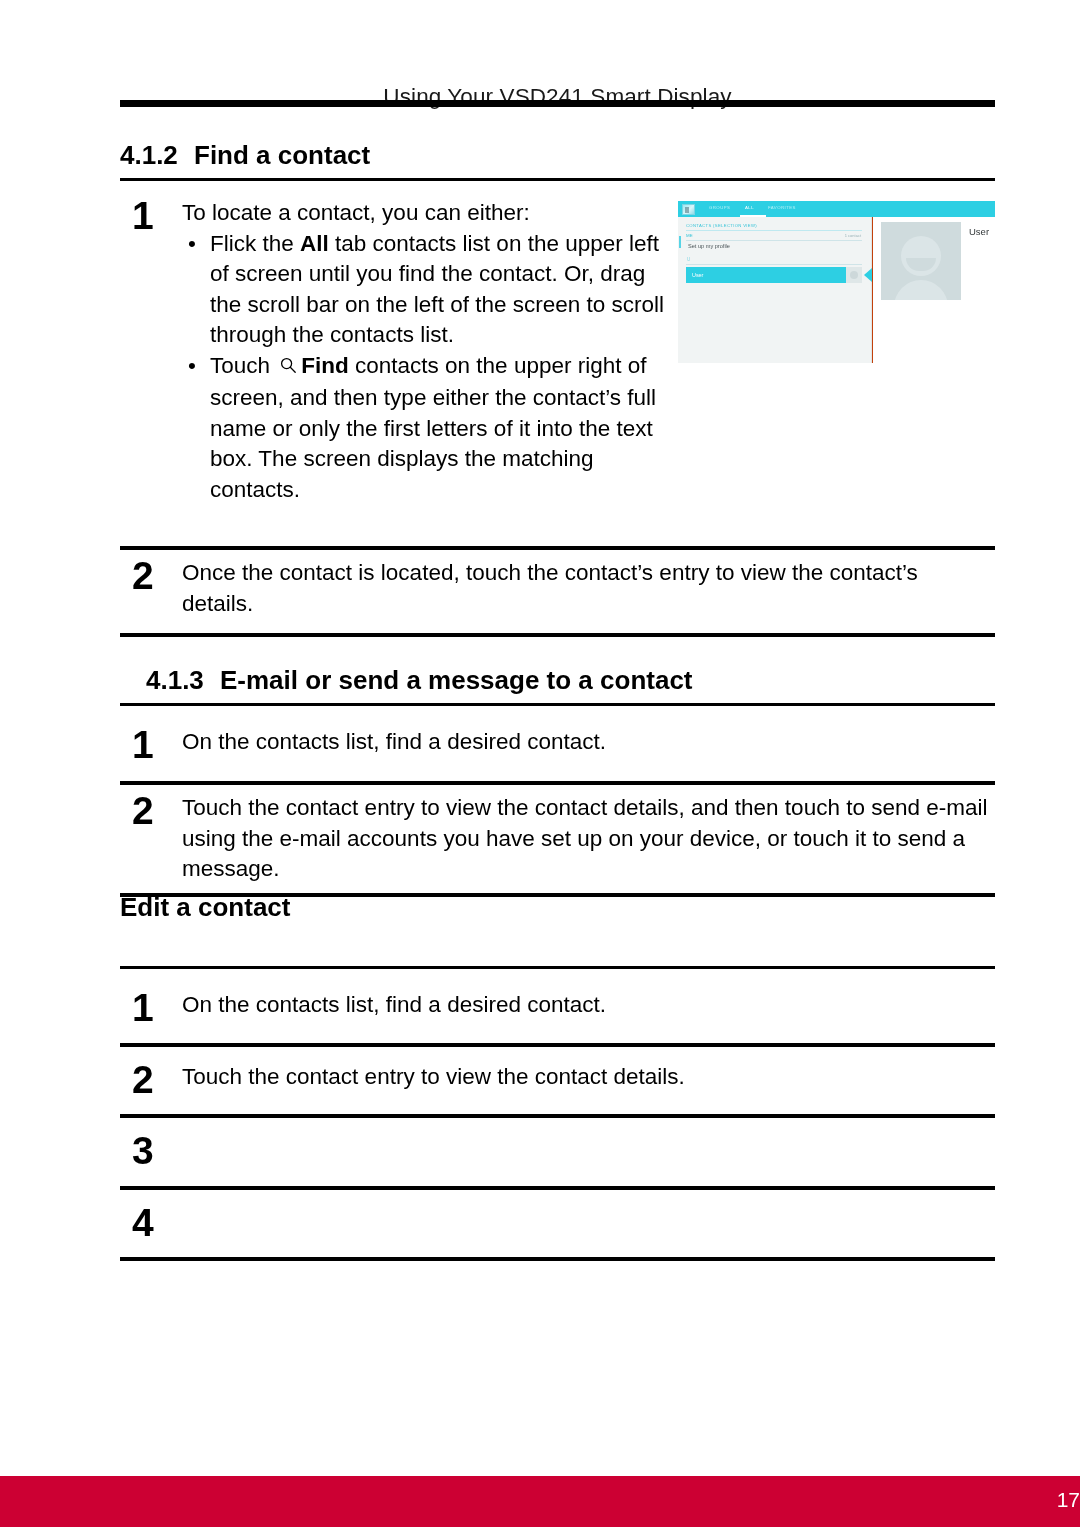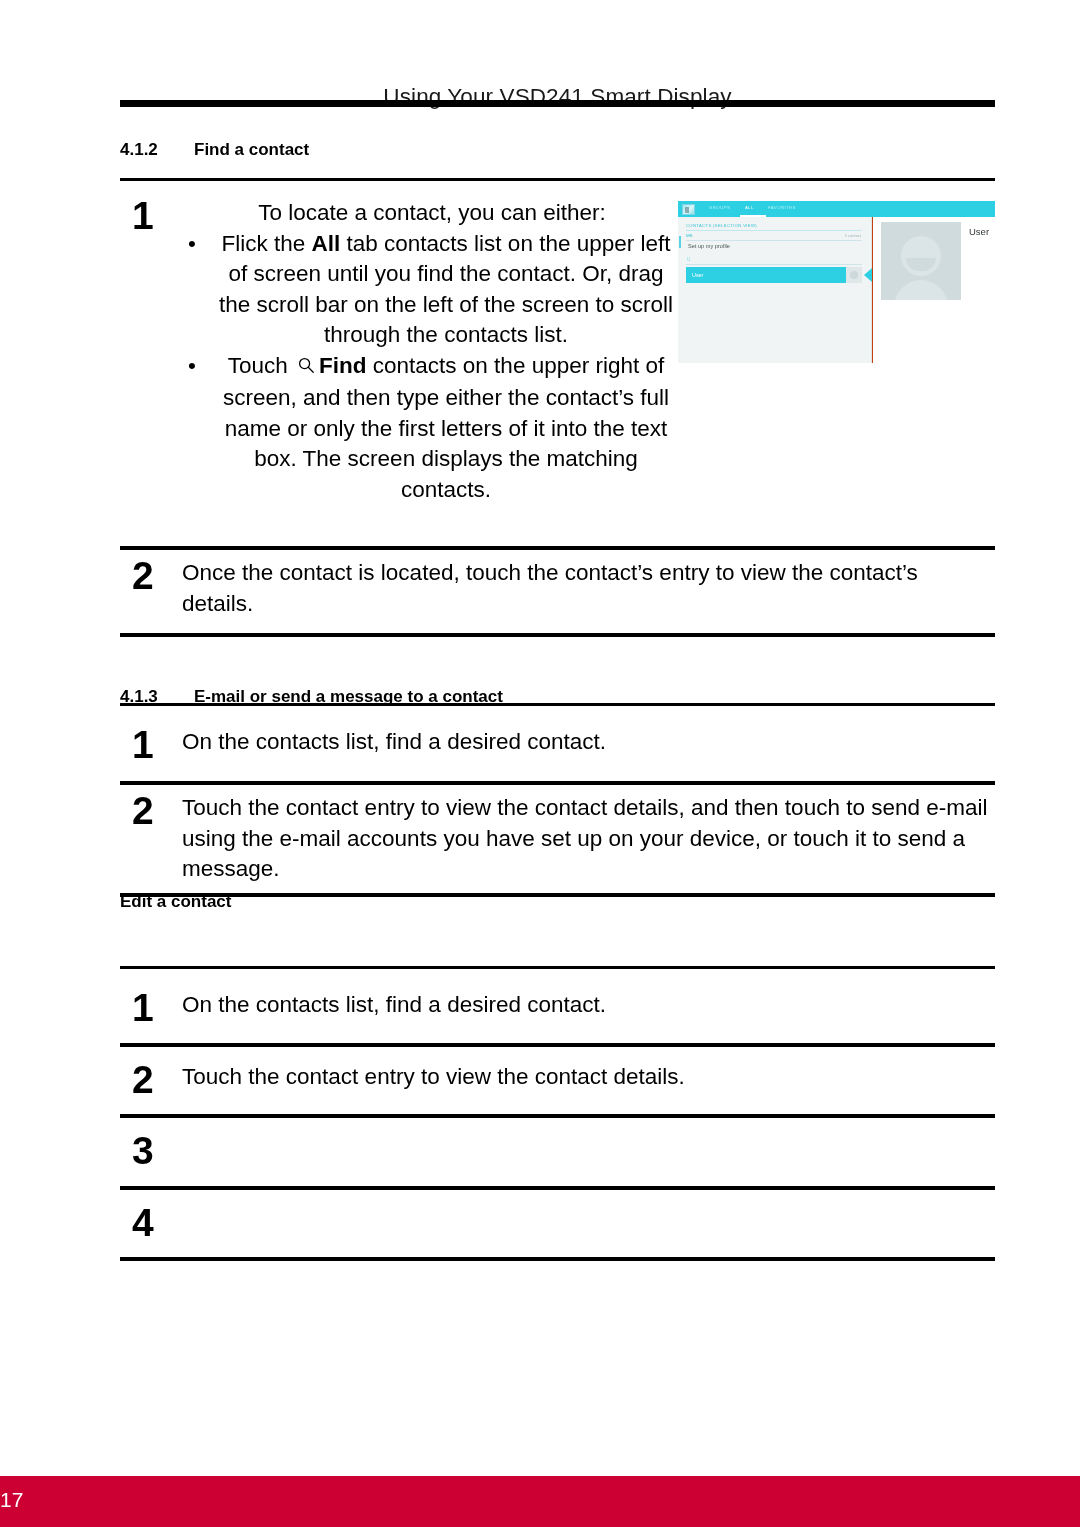--- a/index.html
+++ b/index.html
@@ -41,21 +41,21 @@
     width: 875px;
     height: 7px;
     background: #000000;
   }
 
   
   .sec-heading {
     position: absolute;
     left: 120px;
     width: 875px;
-    font-size: 17px;
+    font-size: 26px;
     font-weight: bold;
     color: #000000;
     white-space: nowrap;
   }
   .sec-heading .num {
     display: inline-block;
     min-width: 74px;
   }
   .rule-thin {
     position: absolute;
@@ -93,21 +93,20 @@
     box-sizing: border-box;
   }
   .step-body {
     flex: 1 1 auto;
     font-size: 22.5px;
     line-height: 30.5px;
     color: #000000;
   }
   .step-body.narrow {
     max-width: 500px;
-    text-align: center;
   }
 
   ul.bullets {
     list-style: none;
     margin: 0;
     padding: 0;
   }
   ul.bullets li {
     position: relative;
     padding-left: 28px;
@@ -373,21 +372,21 @@
     bottom: 0;
     width: 1080px;
     height: 51px;
     background: #cc0033;
   }
   .footer-page {
     position: absolute;
     left: 0;
     top: 12px;
     width: 1080px;
-    text-align: left;
+    text-align: right;
     color: #ffffff;
     font-size: 21px;
   }
 </style>
 </head>
 <body>
 
 <div class="page">
 
   <div class="running-header">Using Your VSD241 Smart Display</div>
@@ -454,21 +453,21 @@
 
   <div class="rule-med" style="top:546px;"></div>
 
   <div class="step" style="top:558px;">
     <div class="step-num">2</div>
     <div class="step-body">Once the contact is located, touch the contact’s entry to view the contact’s details.</div>
   </div>
 
   <div class="rule-med" style="top:633px;"></div>
 
-  <div class="sec-heading" style="top:687px;">
+  <div class="sec-heading" style="top:665px;margin-left:26px;">
     <span class="num">4.1.3</span><span>E-mail or send a message to a contact</span>
   </div>
   <div class="rule-thin" style="top:703px;"></div>
 
   <div class="step" style="top:727px;">
     <div class="step-num">1</div>
     <div class="step-body">On the contacts list, find a desired contact.</div>
   </div>
 
   <div class="rule-med" style="top:781px;"></div>

